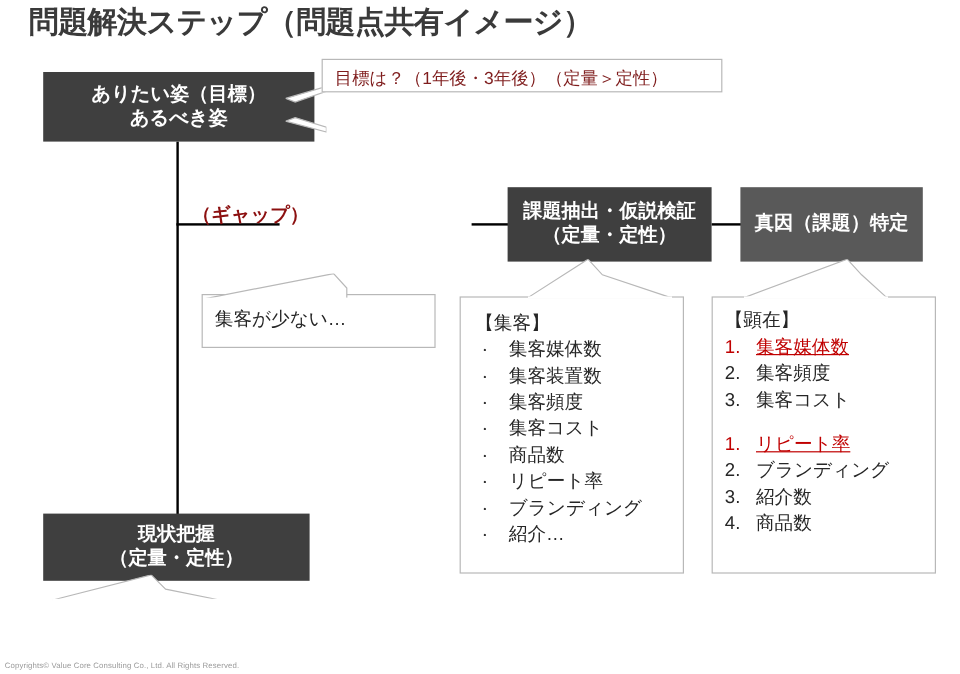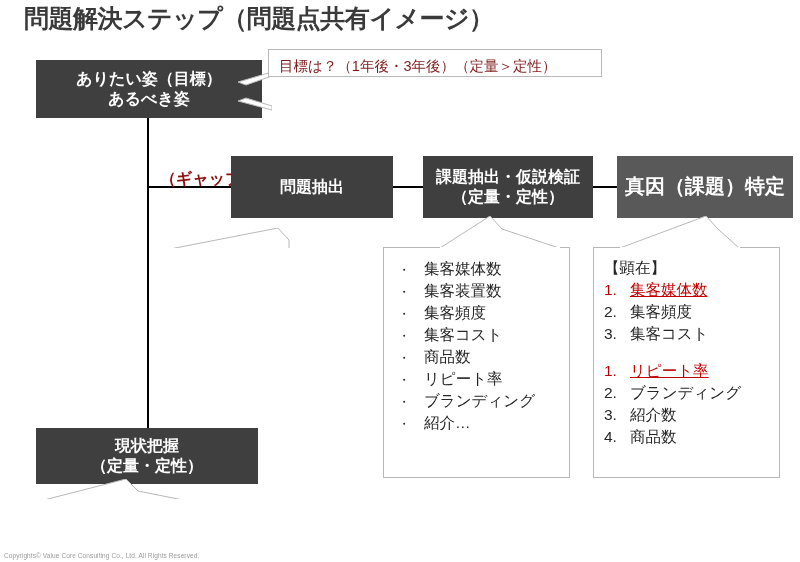--- a/index.html
+++ b/index.html
@@ -164,48 +164,49 @@
   <div class="tab" style="left:238px; top:95px;">
     <svg width="34" height="18" viewBox="0 0 34 18">
       <polygon points="0,6 34,15 34,11 8,3" fill="#ffffff" stroke="#b8b8b8" stroke-width="1"></polygon>
     </svg>
   </div>
 
   <div class="callout" style="left:268px; top:49px; width:334px; height:28px; font-size:14.5px;">
     <span class="txt">目標は？（1年後・3年後）（定量＞定性）</span>
   </div>
 
-  <div class="dark-box" style="left:231px; top:156px; width:162px; height:62px; font-size:16px;">
-    <span class="txt">問題抽出</span>
-  </div>
 
   <div class="dark-box" style="left:423px; top:156px; width:170px; height:62px; font-size:16px;">
     <span class="txt">課題抽出・仮説検証
 （定量・定性）</span>
   </div>
 
-  <div class="dark-box light" style="left:617px; top:156px; width:176px; height:62px; font-size:20px;">
+  <div class="dark-box light" style="left:617px; top:156px; width:152px; height:62px; font-size:16px;">
     <span class="txt">真因（課題）特定</span>
   </div>
 
   <div class="tab" style="left:170px; top:228px; z-index:3;">
     <svg width="120" height="22" viewBox="0 0 120 22">
       <polygon points="0,21 108,0 119,12 119,21" fill="#ffffff" stroke="#b8b8b8" stroke-width="1"></polygon>
       <rect x="0" y="20" width="120" height="3" fill="#ffffff"></rect>
     </svg>
   </div>
+  <div class="bubble" style="left:168px; top:245px; width:195px; height:45px; z-index:2;">
+    <div class="body" style="font-size:15.5px; padding-top:11px;">集客が少ない…</div>
+  </div>
 
   <div class="tab" style="left:440px; top:216px; z-index:3;">
     <svg width="120" height="33" viewBox="0 0 120 33">
       <polygon points="0,32 50,0 62,13 119,32" fill="#ffffff" stroke="#b8b8b8" stroke-width="1"></polygon>
       <rect x="0" y="31" width="120" height="3" fill="#ffffff"></rect>
     </svg>
   </div>
   <div class="bubble" style="left:383px; top:247px; width:187px; height:231px; z-index:2;">
     <div class="body" style="padding:10px 10px 0 12px;">
+      <div class="hdr">【集客】</div>
       <ul class="lst" id="attraction-list">
           <li>
             <span class="marker dot">・</span>
             <span>集客媒体数</span>
           </li>
           <li>
             <span class="marker dot">・</span>
             <span>集客装置数</span>
           </li>
           <li>

